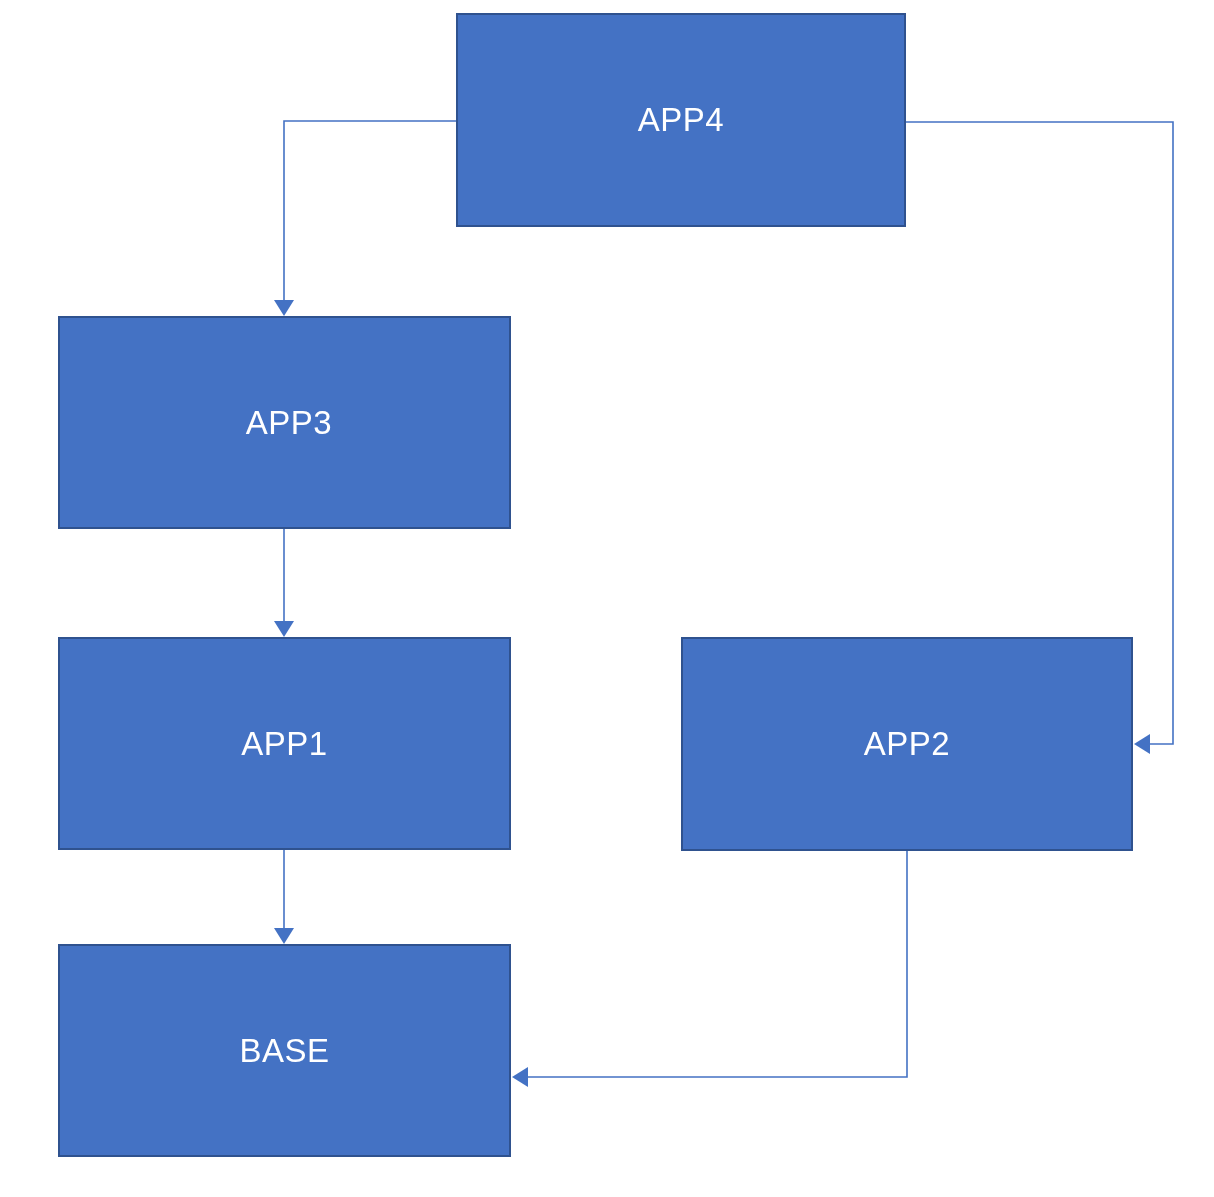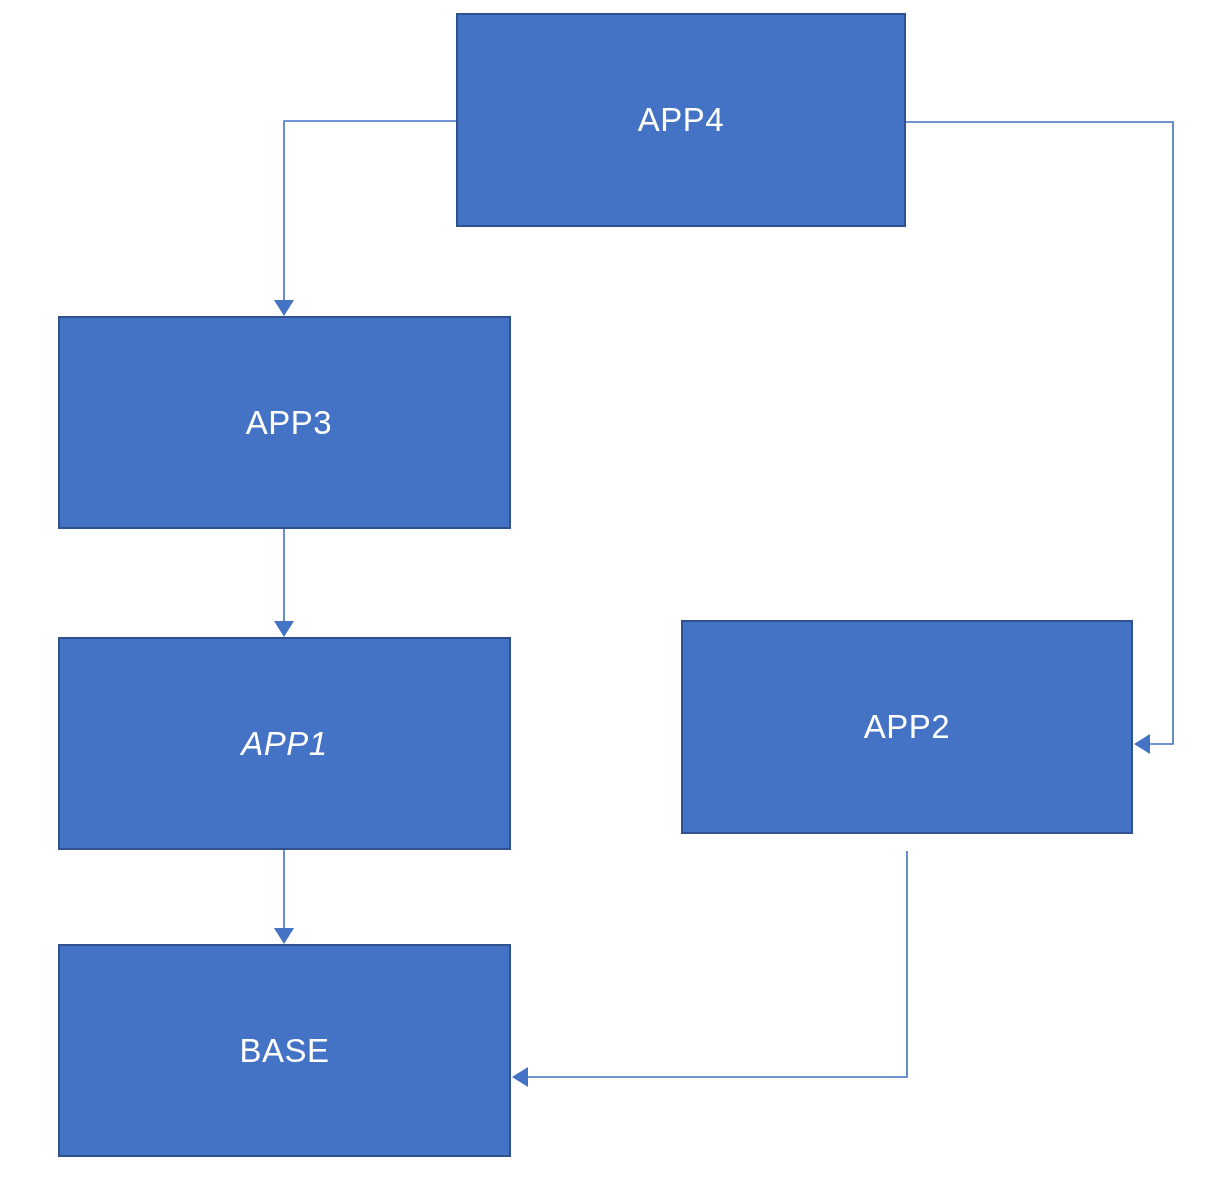--- a/index.html
+++ b/index.html
@@ -41,22 +41,22 @@
   .node-label {
     color: var(--label-text);
     font-size: 33px;
     font-weight: 400;
     letter-spacing: 0.5px;
     user-select: none;
   }
   
   .node-app4 { left: 456px; top: 13px;  width: 450px; height: 214px; }
   .node-app3 { left: 58px;  top: 316px; width: 453px; height: 213px; padding-left: 9px; }
-  .node-app1 { left: 58px;  top: 637px; width: 453px; height: 213px; font-style: italic; }
-  .node-app2 { left: 681px; top: 620px; width: 452px; height: 214px; text-align: center; }
+  .node-app1 { left: 58px;  top: 637px; width: 453px; height: 213px; }
+  .node-app2 { left: 681px; top: 637px; width: 452px; height: 214px; text-align: center; }
   .node-base { left: 58px;  top: 944px; width: 453px; height: 213px; text-align: right; }
 
   .edge-line {
     fill: none;
     stroke: var(--connector);
     stroke-width: 1.6;
   }
   .edge-arrowhead {
     fill: var(--connector);
     stroke: none;

